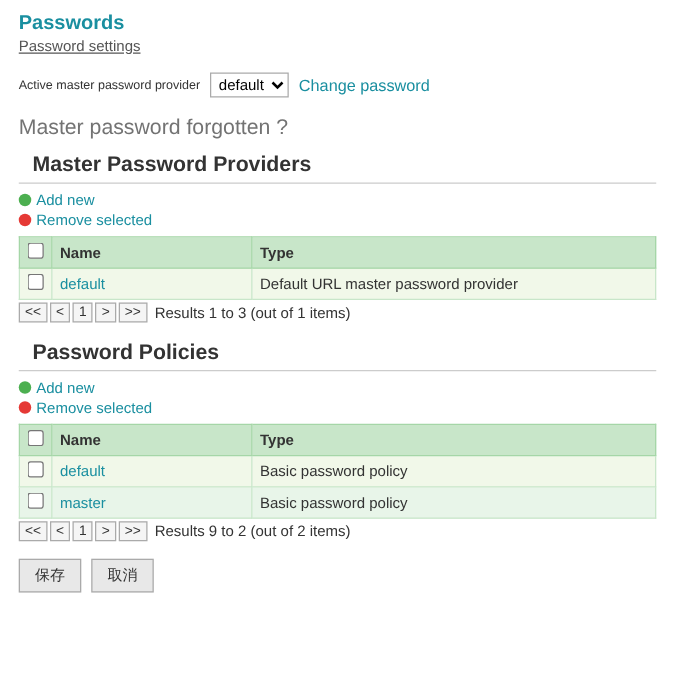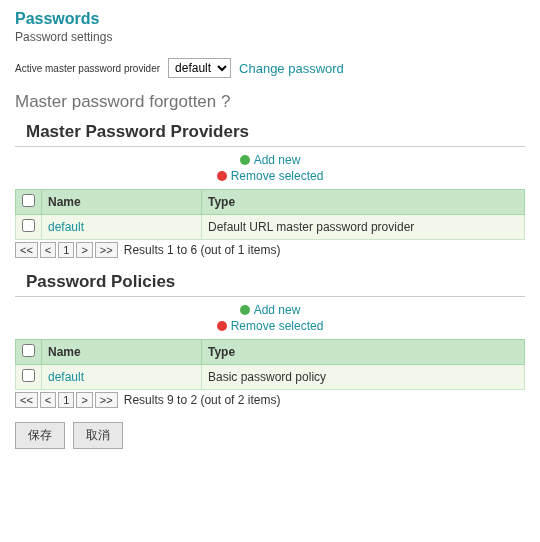--- a/index.html
+++ b/index.html
@@ -14,20 +14,21 @@
     h1 {
       color: #1a8fa0;
       font-size: 16px;
       font-weight: bold;
       margin-bottom: 2px;
     }
     .page-subtitle {
       font-size: 12px;
       color: #555;
       margin-bottom: 14px;
+      text-decoration: underline;
     }
     .master-password-row {
       display: flex;
       align-items: center;
       gap: 8px;
       margin-bottom: 14px;
     }
     .master-password-row label {
       color: #333;
       font-size: 10px;
@@ -64,21 +65,20 @@
     }
     .action-link {
       display: flex;
       align-items: center;
       gap: 4px;
       font-size: 12px;
       color: #1a8fa0;
       text-decoration: none;
       margin-bottom: 2px;
       cursor: pointer;
-      justify-content: center;
     }
     .dot-green {
       width: 10px;
       height: 10px;
       border-radius: 50%;
       background: #4caf50;
       display: inline-block;
       flex-shrink: 0;
     }
     .dot-red {
@@ -207,21 +207,21 @@
     </tr>
     </tbody>
 </table>
 
 <div class="pagination">
   <button>&lt;&lt;</button>
   <button>&lt;</button>
   <button>1</button>
   <button>&gt;</button>
   <button>&gt;&gt;</button>
-  <span class="page-info">Results 1 to 6 (out of 1 items)</span>
+  <span class="page-info">Results 1 to 3 (out of 1 items)</span>
 </div>
 
 <div class="section-title">Password Policies</div>
 <hr class="section-divider">
 
 <a class="action-link" href="#">
   <span class="dot-green"></span>
   <span>Add new</span>
 </a>
 <a class="action-link" href="#">
@@ -238,20 +238,25 @@
       <th class="col-name">Name</th>
       <th class="col-type">Type</th>
     </tr>
   </thead>
   <tbody id="policies-tbody">
   <tr>
       <td class="col-check"><input type="checkbox" style=""></td>
       <td class="col-name name-cell">default</td>
       <td class="col-type">Basic password policy</td>
     </tr>
+      <tr>
+      <td class="col-check"><input type="checkbox" style=""></td>
+      <td class="col-name name-cell">master</td>
+      <td class="col-type">Basic password policy</td>
+    </tr>
     </tbody>
 </table>
 
 <div class="pagination">
   <button>&lt;&lt;</button>
   <button>&lt;</button>
   <button>1</button>
   <button>&gt;</button>
   <button>&gt;&gt;</button>
   <span class="page-info">Results 9 to 2 (out of 2 items)</span>

